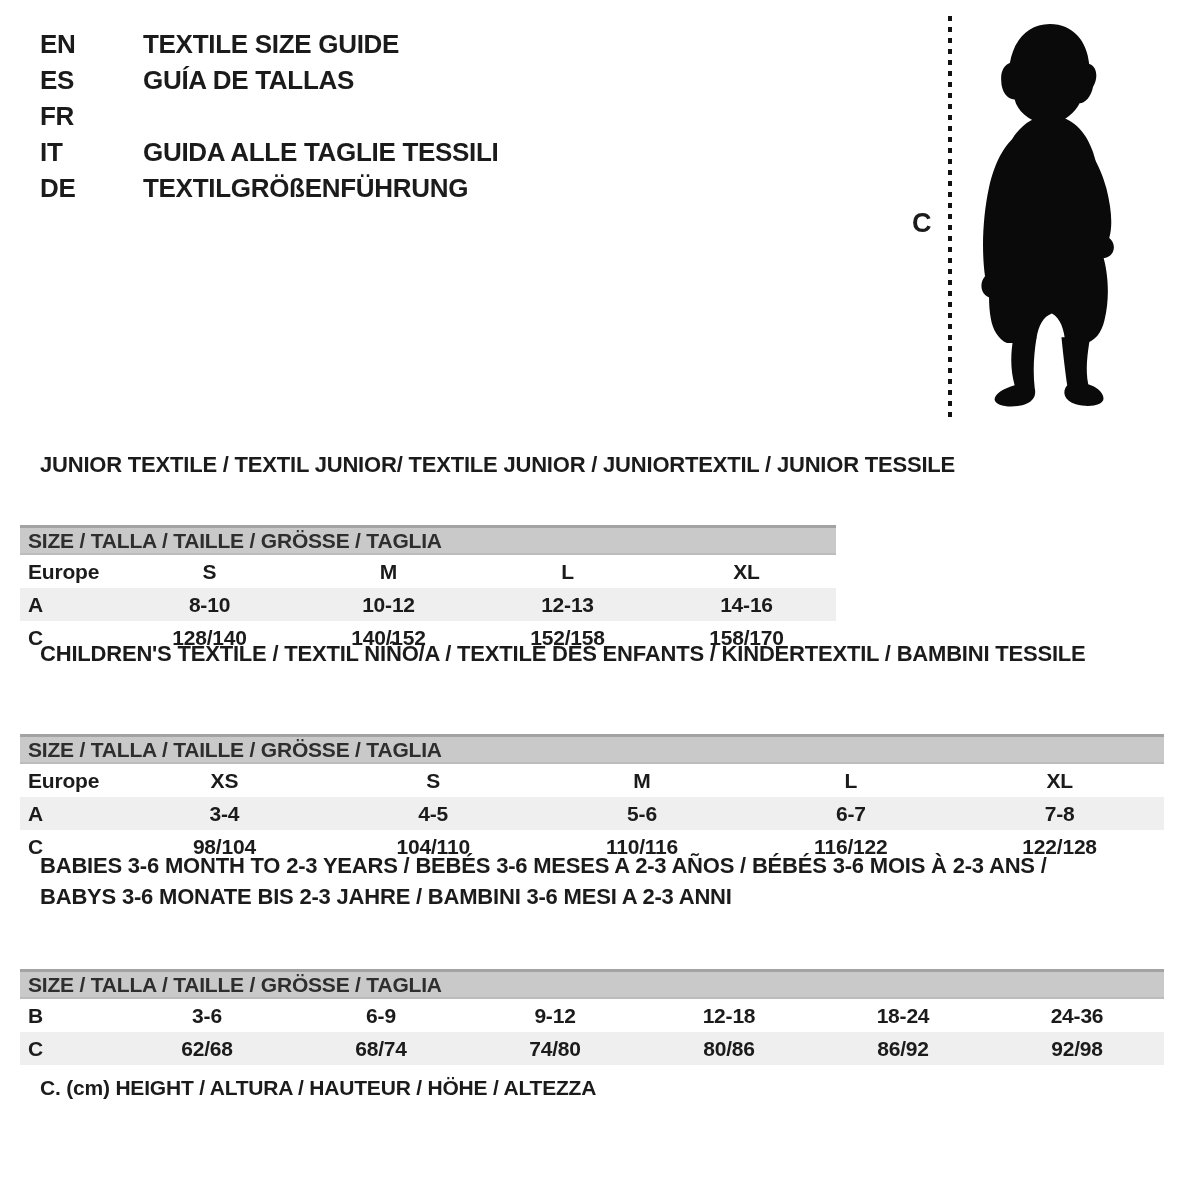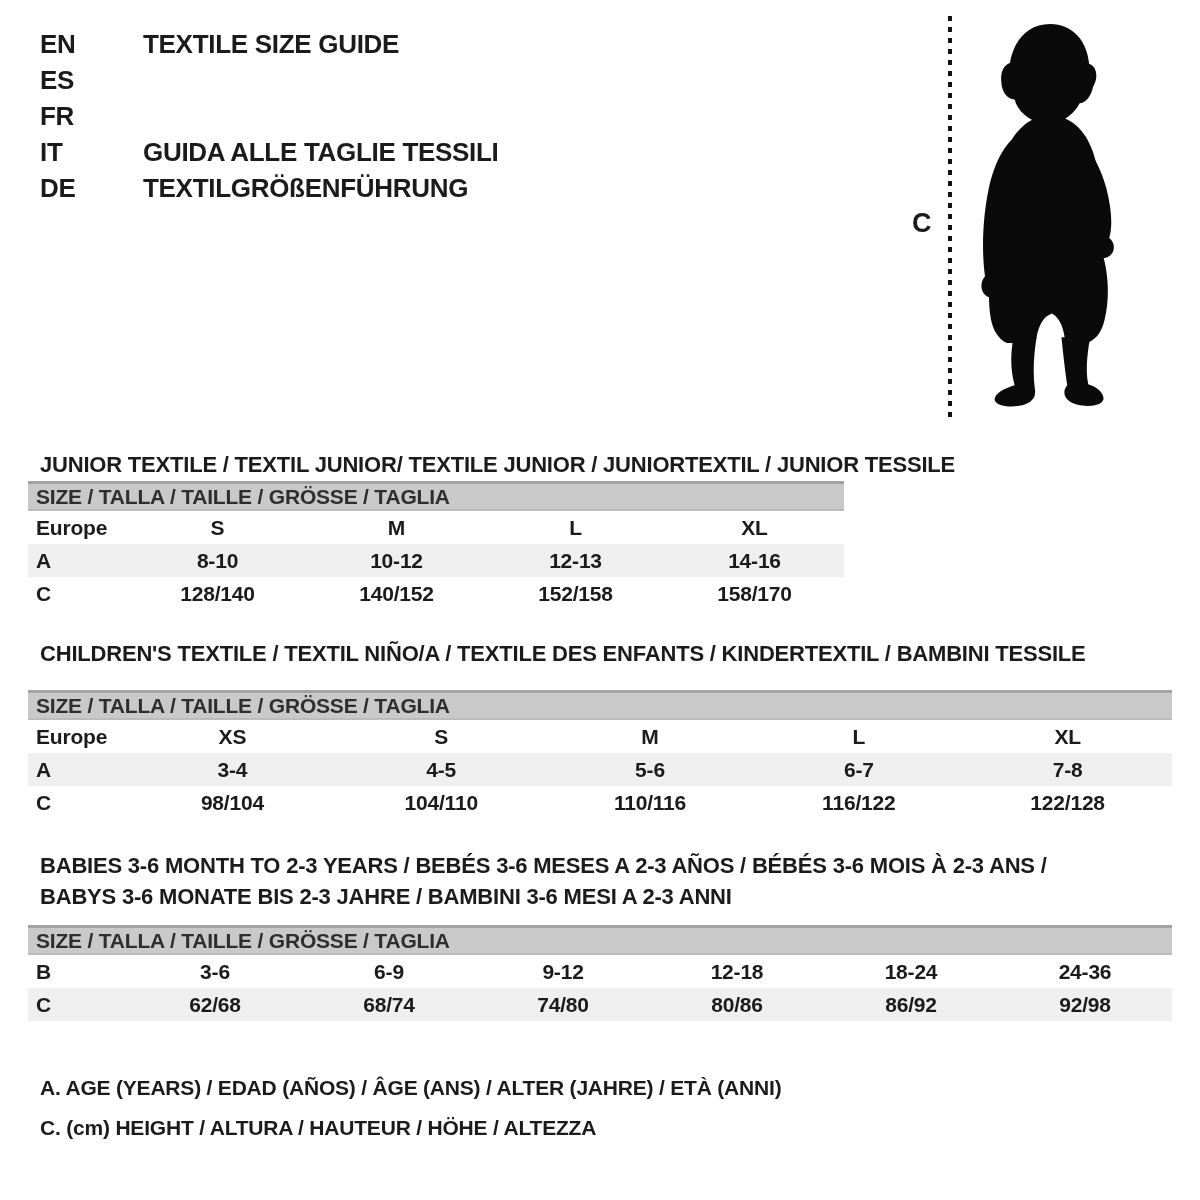--- a/index.html
+++ b/index.html
@@ -61,21 +61,21 @@
   .section-title {
     position: absolute;
     left: 40px;
     font-size: 22px;
     font-weight: bold;
     letter-spacing: -0.2px;
     white-space: nowrap;
   }
   .two-line { line-height: 31px; }
 
-  .size-table { position: absolute; left: 28px; }
+  .size-table { position: absolute; left: 20px; margin-top: 44px; }
 
   .size-header {
     box-sizing: border-box;
     height: 30px;
     background: #c9c9c9;
     border-top: 3px solid #a3a3a3;
     border-bottom: 2px solid #bcbcbc;
     display: flex;
     align-items: center;
     padding-left: 8px;
@@ -124,20 +124,21 @@
 
 <div id="page">
 
   <div class="lang-block">
     <div class="lang-row">
       <span class="lang-code">EN</span>
       <span class="lang-label">TEXTILE SIZE GUIDE</span>
     </div>
     <div class="lang-row">
       <span class="lang-code">ES</span>
+      <span class="lang-label">GUÍA DE TALLAS</span>
     </div>
     <div class="lang-row">
       <span class="lang-code">FR</span>
     </div>
     <div class="lang-row">
       <span class="lang-code">IT</span>
       <span class="lang-label">GUIDA ALLE TAGLIE TESSILI</span>
     </div>
     <div class="lang-row">
       <span class="lang-code">DE</span>
@@ -254,17 +255,16 @@
       <span class="t-cell">62/68</span>
       <span class="t-cell">68/74</span>
       <span class="t-cell">74/80</span>
       <span class="t-cell">80/86</span>
       <span class="t-cell">86/92</span>
       <span class="t-cell">92/98</span>
     </div>
   </div>
 
   <div class="footnotes">
-    <div class="footnote-line">A. AGE (YEARS) / EDAD (AÑOS) / ÂGE (ANS) / ALTER (JAHRE) / ETÀ (ANNI)</div>
     <div class="footnote-line">C. (cm) HEIGHT / ALTURA / HAUTEUR / HÖHE / ALTEZZA</div>
   </div>
 
 </div>
 
 </body></html>

